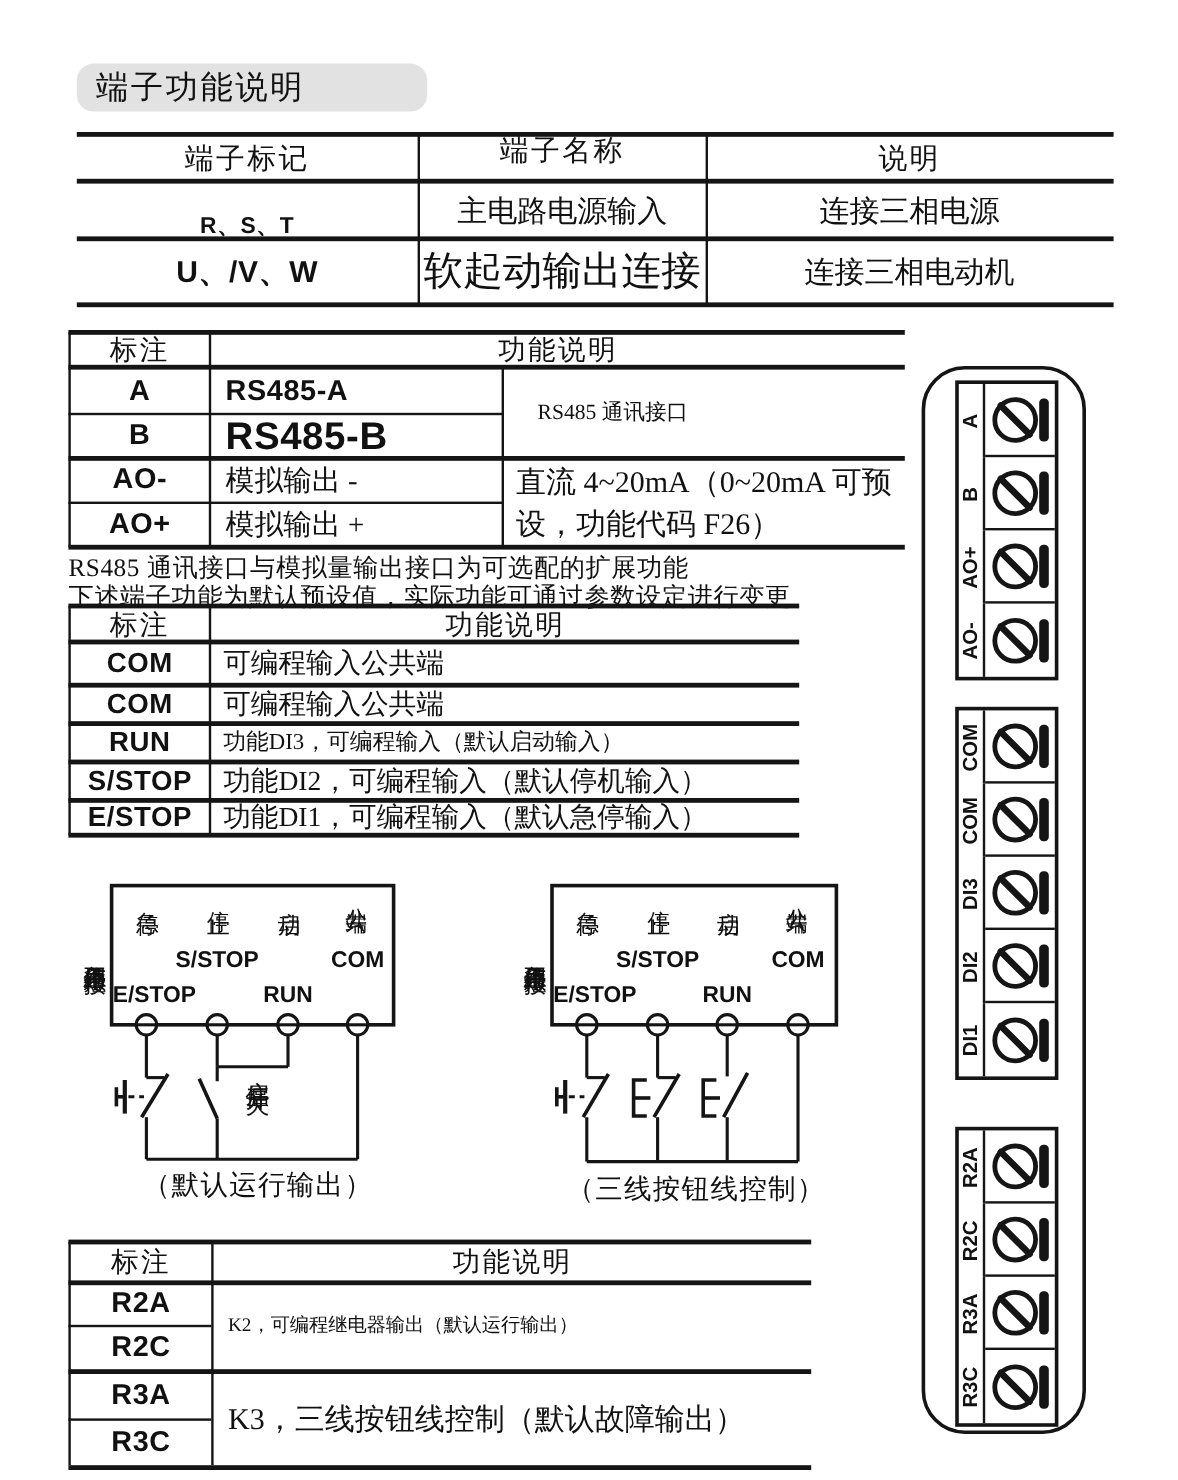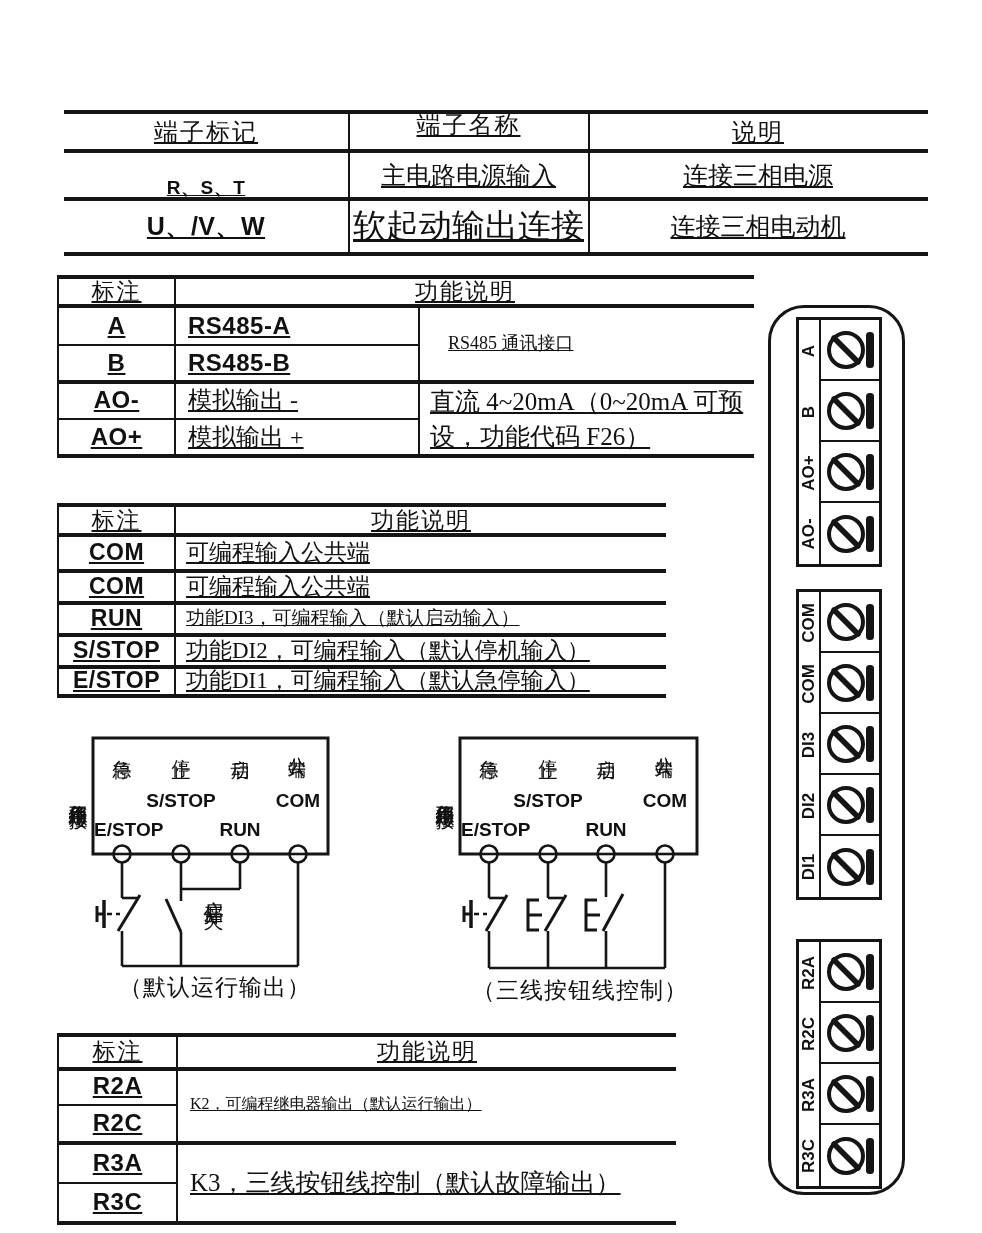--- a/index.html
+++ b/index.html
@@ -3,21 +3,21 @@
 <meta charset="utf-8">
 <style>
   html,body{margin:0;padding:0;background:#fff;}
   .page{position:relative;width:982px;height:1233px;background:#ffffff;overflow:hidden;
         font-family:"Liberation Serif","DejaVu Serif",serif;color:#111;}
   .abs{position:absolute;}
   .hline{position:absolute;height:4px;background:#151515;}
   .hline.thin{height:2px;}
   .vline{position:absolute;width:2px;background:#151515;}
   .cell{position:absolute;display:flex;align-items:center;justify-content:center;
-        text-align:center;white-space:nowrap;text-decoration:underline;}
+        text-align:center;white-space:nowrap;}
   .cell.left{justify-content:flex-start;text-align:left;}
   .zh{font-family:"Liberation Serif","DejaVu Serif",serif;}
   .lat{font-family:"Liberation Sans","DejaVu Sans",sans-serif;font-weight:600;letter-spacing:.5px;}
   .badge{position:absolute;left:64px;top:53px;width:292px;height:40px;background:#e2e2e2;
          border-radius:14px;display:flex;align-items:center;padding-left:16px;box-sizing:border-box;
          font-size:27px;letter-spacing:2px;}
   .vtext{position:absolute;writing-mode:vertical-rl;text-orientation:upright;
          font-size:19px;letter-spacing:2px;line-height:22px;}
   .diag-lat{position:absolute;font-family:"Liberation Sans","DejaVu Sans",sans-serif;
             font-weight:600;font-size:19px;letter-spacing:0px;}
@@ -35,20 +35,21 @@
   .t-sq{flex:1;display:flex;align-items:center;justify-content:center;
         border-bottom:2.5px solid #151515;}
   .t-row:last-child .t-sq{border-bottom:none;}
   svg{display:block;}
 </style>
 </head>
 <body>
 
 <div class="page">
 
+  <div class="badge zh">端子功能说明</div>
 
   <div>
     <div class="hline" style="left:64px;top:110px;width:864px;"></div>
     <div class="hline" style="left:64px;top:149px;width:864px;"></div>
     <div class="hline" style="left:64px;top:197px;width:864px;"></div>
     <div class="hline" style="left:64px;top:252px;width:864px;"></div>
     <div class="vline" style="left:348px;top:112px;height:142px;"></div>
     <div class="vline" style="left:588px;top:112px;height:142px;"></div>
 
     <div class="cell zh" style="left:64px;top:114px;width:284px;height:35px;font-size:24px;letter-spacing:2px;">端子标记</div>
@@ -77,29 +78,31 @@
 
     <div class="cell zh" style="left:59px;top:278px;width:115px;height:26px;font-size:23px;letter-spacing:2px;">标注</div>
     <div class="cell zh" style="left:176px;top:278px;width:578px;height:26px;font-size:23px;letter-spacing:2px;">功能说明</div>
 
     <div class="cell lat" style="left:59px;top:308px;width:115px;height:36px;font-size:24px;">A</div>
     <div class="cell lat" style="left:59px;top:346px;width:115px;height:34px;font-size:24px;">B</div>
     <div class="cell lat" style="left:59px;top:382px;width:115px;height:36px;font-size:24px;">AO-</div>
     <div class="cell lat" style="left:59px;top:420px;width:115px;height:34px;font-size:24px;">AO+</div>
 
     <div class="cell left lat" style="left:188px;top:308px;width:228px;height:36px;font-size:24px;">RS485-A</div>
-    <div class="cell left lat" style="left:188px;top:346px;width:228px;height:34px;font-size:24px;">RS485-B</div>
+    <div class="cell left lat" style="left:188px;top:346px;width:228px;height:34px;font-size:32px;">RS485-B</div>
     <div class="cell left zh" style="left:188px;top:382px;width:228px;height:36px;font-size:24px;">模拟输出 -</div>
     <div class="cell left zh" style="left:188px;top:420px;width:228px;height:34px;font-size:24px;">模拟输出 +</div>
 
     <div class="cell left zh" style="left:448px;top:308px;width:320px;height:70px;font-size:18px;">RS485 通讯接口</div>
     <div class="cell left zh" style="left:430px;top:385px;width:322px;height:32px;font-size:25px;">直流 4~20mA（0~20mA 可预</div>
     <div class="cell left zh" style="left:430px;top:420px;width:322px;height:32px;font-size:25px;">设，功能代码 F26）</div>
   </div>
 
+  <div class="notes-line zh" style="left:57px;top:459px;">RS485 通讯接口与模拟量输出接口为可选配的扩展功能</div>
+  <div class="notes-line zh" style="left:57px;top:483px;">下述端子功能为默认预设值，实际功能可通过参数设定进行变更</div>
 
   <div>
     <div class="hline" style="left:57px;top:503px;width:609px;"></div>
     <div class="hline" style="left:57px;top:533px;width:609px;"></div>
     <div class="hline" style="left:57px;top:569px;width:609px;"></div>
     <div class="hline" style="left:57px;top:601px;width:609px;"></div>
     <div class="hline" style="left:57px;top:633px;width:609px;"></div>
     <div class="hline" style="left:57px;top:665px;width:609px;"></div>
     <div class="hline" style="left:57px;top:694px;width:609px;"></div>
     <div class="vline" style="left:57px;top:505px;height:191px;"></div>

